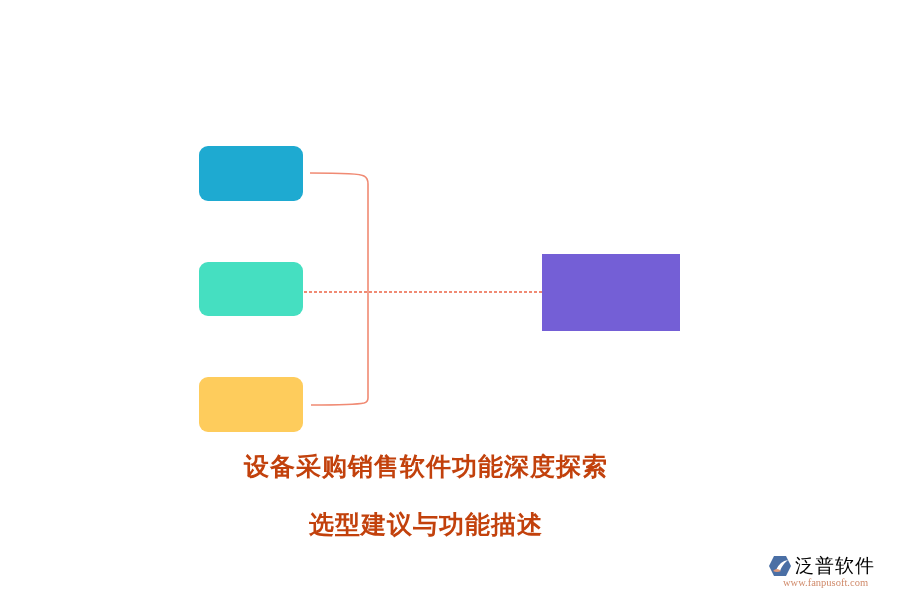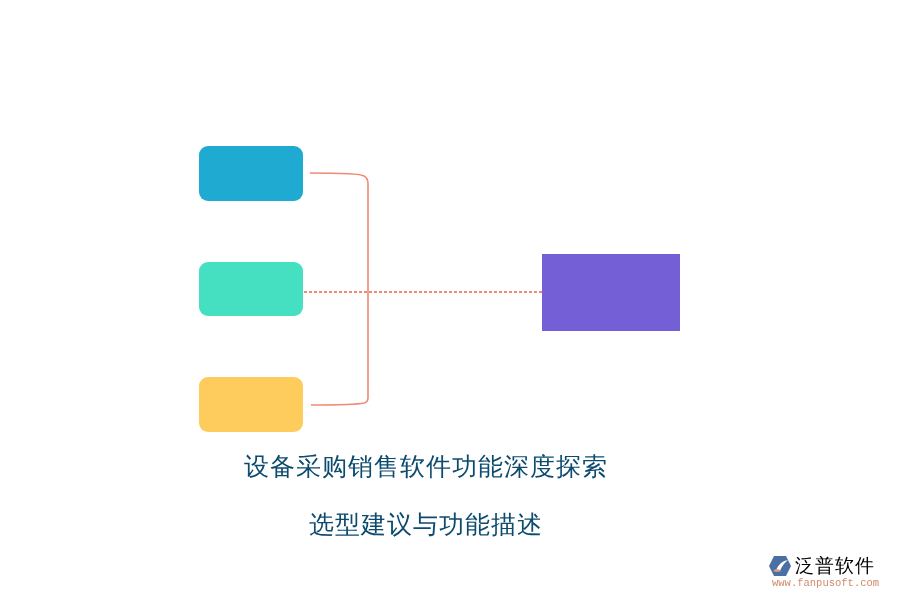--- a/index.html
+++ b/index.html
@@ -3,27 +3,27 @@
   <meta charset="utf-8">
   <style>
     html, body { margin: 0; padding: 0; }
     body { width: 900px; height: 600px; background: #ffffff; position: relative; overflow: hidden; font-family: "DejaVu Sans", sans-serif; }
     .box { position: absolute; border-radius: 9px; }
     #box1 { left: 199px; top: 146px; width: 104px; height: 55px; }
     #box2 { left: 199px; top: 262px; width: 104px; height: 54px; }
     #box3 { left: 199px; top: 377px; width: 104px; height: 55px; }
     #target { position: absolute; left: 542px; top: 254px; width: 138px; height: 77px; }
     svg.conn { position: absolute; left: 0; top: 0; }
-    .caption { position: absolute; left: 0; width: 850px; text-align: center; color: #0c4a6e; font-size: 25px; letter-spacing: 1px; }
+    .caption { position: absolute; left: 0; width: 850px; text-align: center; color: #c2410c; font-size: 25px; letter-spacing: 1px; font-weight: bold; }
     #cap1 { top: 450px; left: 0; width: 852px; }
     #cap2 { top: 508px; width: 852px; }
     .logo { position: absolute; left: 768px; top: 553px; width: 130px; height: 40px; }
     .logo-icon { position: absolute; left: 0; top: 2px; width: 24px; height: 22px; }
     .logo-name { position: absolute; left: 27px; top: 0; font-size: 19px; color: #000000; letter-spacing: 1px; white-space: nowrap; }
-    .logo-url { position: absolute; left: 4px; top: 24px; font-family: Liberation Mono, monospace; font-size: 10.5px; color: #d08a6a; white-space: nowrap; }
+    .logo-url { position: absolute; left: 15px; top: 24px; font-family: Liberation Serif, serif; font-size: 10.5px; color: #d08a6a; white-space: nowrap; }
   </style>
 </head>
 <body>
 
 <div class="box" id="box1" style="background:#1eaad1;"></div>
 <div class="box" id="box2" style="background:#45dfc1;"></div>
 <div class="box" id="box3" style="background:#fecc5c;"></div>
 <div id="target" style="background:#745fd6;"></div>
 
 <svg class="conn" width="900" height="600">

